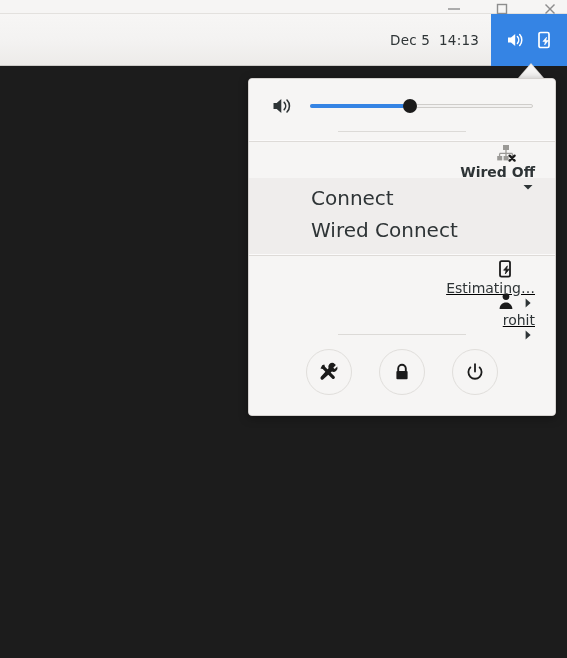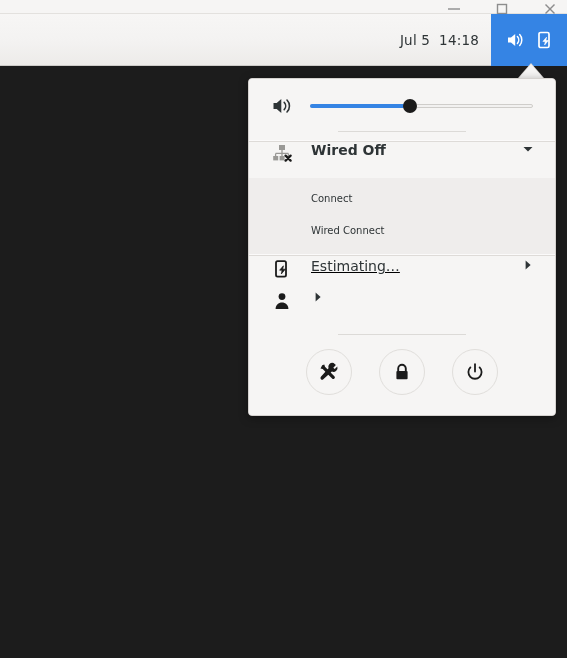--- a/index.html
+++ b/index.html
@@ -152,25 +152,26 @@
   .section-divider {
     height: 1px;
     background: #dedbd8;
     border-top: 1px solid #fbfafa;
   }
 
   
   .section-network { background: #f6f5f4; }
   .menu-item {
     display: flex;
-    align-items: flex-start;
+    align-items: flex-end;
     height: 32px;
     padding: 0 20px 0 22px;
     box-sizing: border-box;
     cursor: pointer;
+    flex-direction: column;
   }
   .menu-item .mi-icon {
     width: 22px; height: 22px;
     flex: 0 0 auto;
     display: flex;
     align-items: center;
     justify-content: center;
     margin-right: 18px;
   }
   .mi-label {
@@ -184,21 +185,21 @@
 
   .submenu {
     background: #efedec;
     padding: 4px 0 8px 0;
   }
   .submenu .sub-item {
     height: 32px;
     display: flex;
     align-items: center;
     padding-left: 62px;
-    font-size: 10px;
+    font-size: 20px;
     color: #2e3436;
     cursor: pointer;
     box-sizing: border-box;
   }
 
   .item-row-network { height: 36px; }
   .section-system { background: #f6f5f4; padding: 2px 0 0 0; }
   .system-item { height: 32px; text-decoration: underline; }
 
   
@@ -243,21 +244,21 @@
     <div class="win-btn">
       <svg width="18" height="18" viewBox="0 0 18 18">
         <line x1="4.5" y1="4.5" x2="13.5" y2="13.5" stroke="#8d8d8d" stroke-width="1.4"></line>
         <line x1="13.5" y1="4.5" x2="4.5" y2="13.5" stroke="#8d8d8d" stroke-width="1.4"></line>
       </svg>
     </div>
   </div>
 </div>
 
 <div class="panel">
-  <div class="panel-clock">Jul 5  14:18</div>
+  <div class="panel-clock">Dec 5  14:13</div>
   <div class="panel-status-area">
     <svg width="20" height="20" viewBox="0 0 20 20">
       <path d="M3 7.5h3l4.2-3.6v12.2L6 12.5H3z" fill="#ffffff"></path>
       <path d="M12.4 6.6a5 5 0 0 1 0 6.8" fill="none" stroke="#ffffff" stroke-width="1.5" stroke-linecap="round"></path>
       <path d="M14.7 4.6a8 8 0 0 1 0 10.8" fill="none" stroke="#ffffff" stroke-width="1.5" stroke-linecap="round"></path>
     </svg>
     <svg width="20" height="20" viewBox="0 0 20 20">
       <rect x="4" y="2.5" width="10" height="15" rx="1.6" fill="none" stroke="#ffffff" stroke-width="1.7"></rect>
       <path d="M11.5 7.2l-3.6 4.2h2.4l-.7 3.6 3.8-4.5h-2.5z" fill="#ffffff" stroke="#ffffff" stroke-width=".6" stroke-linejoin="round"></path>
     </svg>
@@ -329,20 +330,21 @@
       </svg>
     </div>
 
     <div class="menu-item system-item">
       <span class="mi-icon">
         <svg width="20" height="20" viewBox="0 0 20 20">
           <circle cx="10" cy="5.6" r="3.4" fill="#1b1b1b"></circle>
           <path d="M3.6 18c0-3.7 2.9-6.4 6.4-6.4s6.4 2.7 6.4 6.4z" fill="#1b1b1b"></path>
         </svg>
       </span>
+      <span class="mi-label">rohit</span>
       <svg class="mi-arrow" viewBox="0 0 14 14">
         <path d="M4.6 2.4l5 4.6-5 4.6z" fill="#2e3436"></path>
       </svg>
     </div>
 
     <div class="actions-sep"></div>
 
     <div class="actions">
       <div class="action-btn">
         <svg width="22" height="22" viewBox="0 0 22 22">

